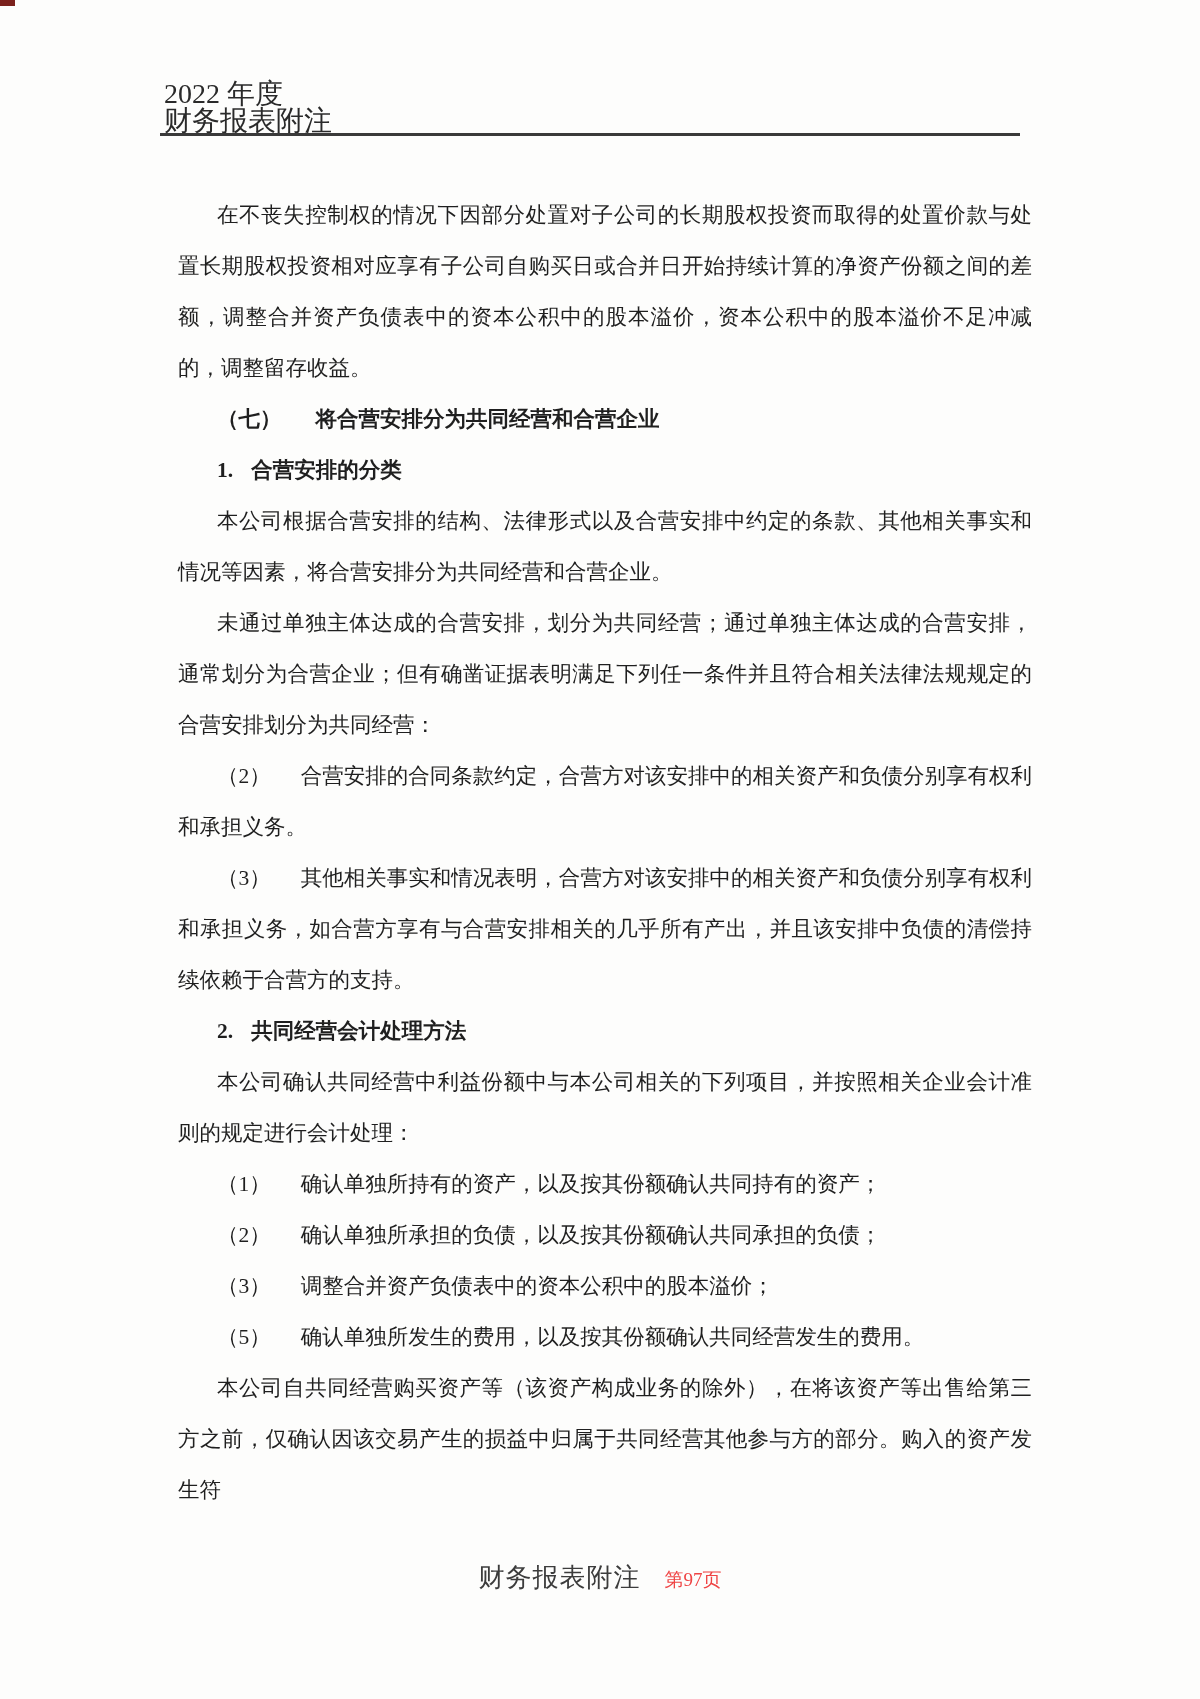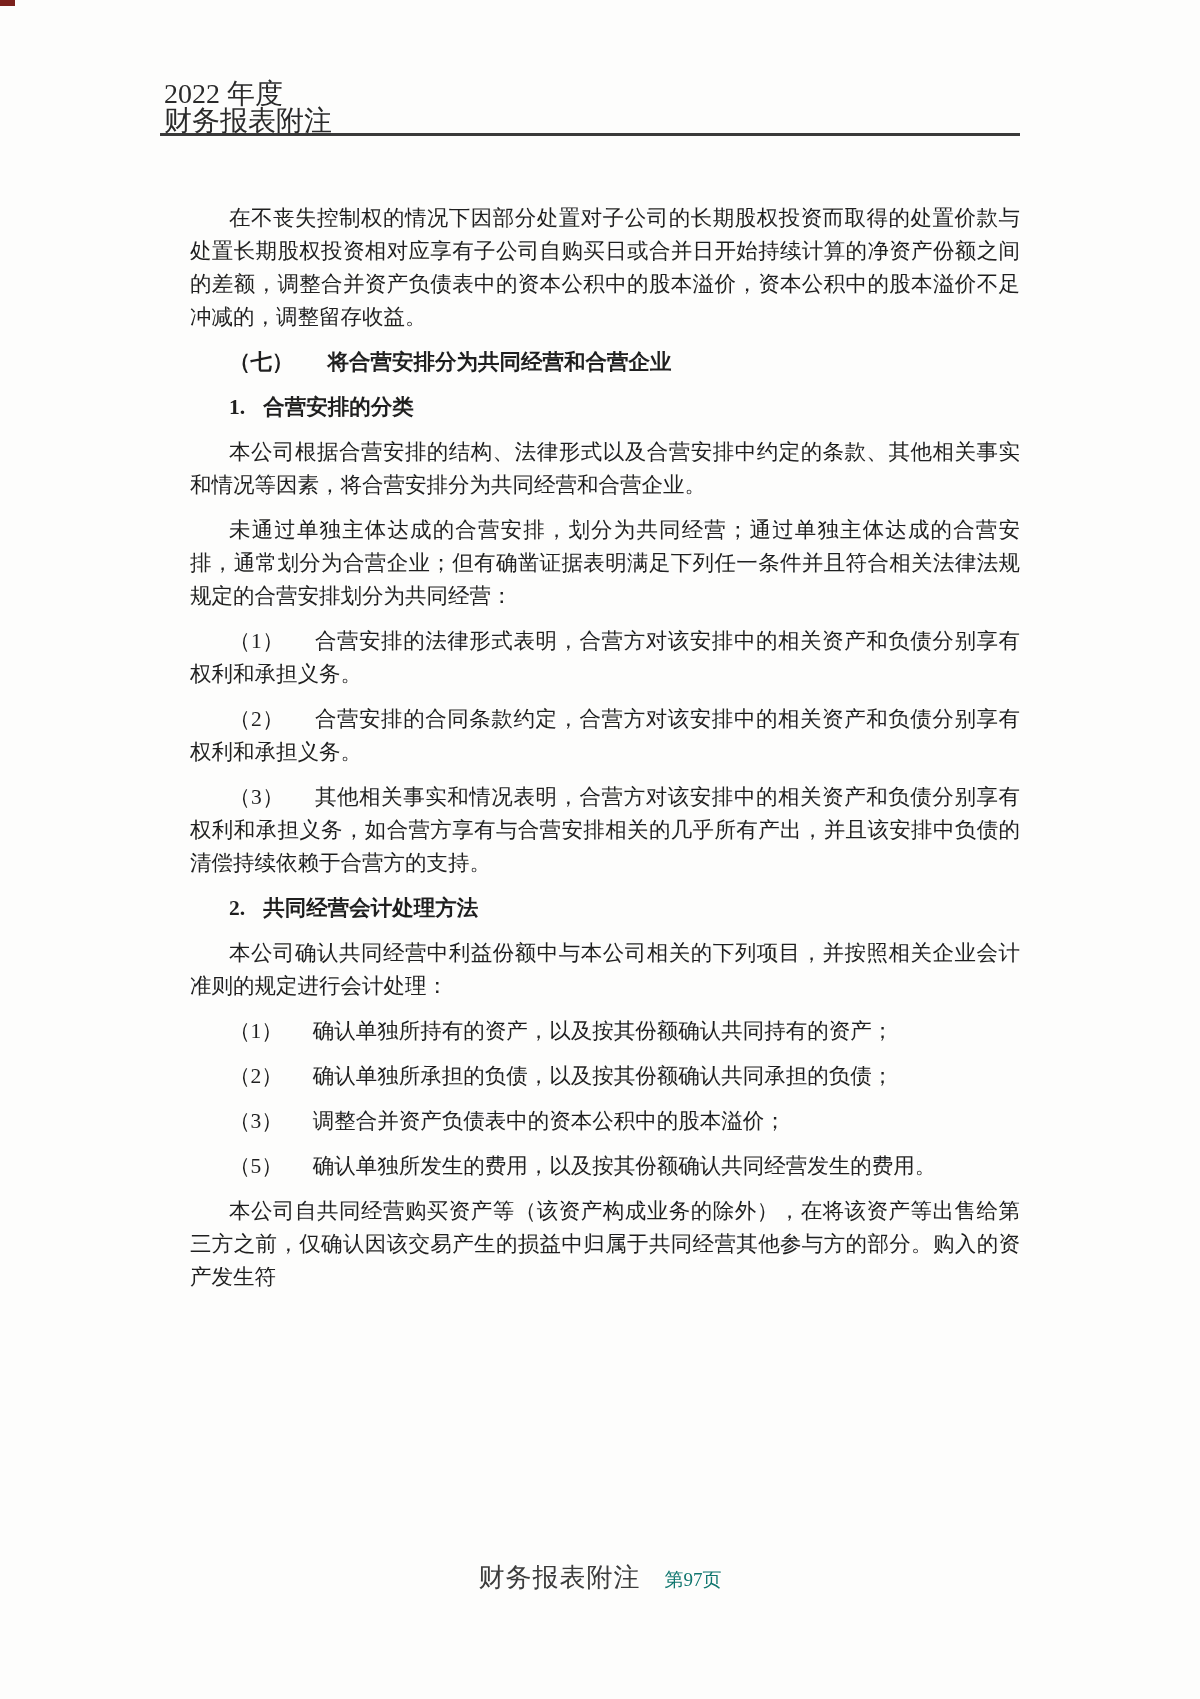--- a/index.html
+++ b/index.html
@@ -33,21 +33,21 @@
     height: 0;
     border-top: 3px solid #3a3a3a;
   }
   .doc-body {
     position: absolute;
     left: 178px; top: 190px;
     width: 854px;
     font-size: 21.5px;
     text-align: justify;
   }
-  .doc-body p { margin: 12px; line-height: 33px; text-indent: 39px; }
+  .doc-body p { margin: 0; line-height: 51px; text-indent: 39px; }
   .heading-7 {
     margin: 24px 0 0 0;
     line-height: 43px;
     text-indent: 37px;
     font-weight: 700;
   }
   .sub-heading {
     margin: 0;
     line-height: 43px;
     text-indent: 44px;
@@ -59,21 +59,21 @@
   .gap-md { display: inline-block; width: 30px; }
   .gap-sm { display: inline-block; width: 18px; }
   .page-footer {
     position: absolute;
     left: 0; top: 1560px;
     width: 1200px;
     text-align: center;
     white-space: nowrap;
   }
   .footer-title { font-size: 26px; color: #3c3c3c; letter-spacing: 1px; }
-  .footer-page { font-size: 19px; color: #0f766e; margin-left: 24px; }
+  .footer-page { font-size: 19px; color: #ef4444; margin-left: 24px; }
 </style>
 </head>
 <body>
 
 <div class="page">
 
   <div class="corner-mark"></div>
 
   <div class="page-header">
     <div>2022 年度</div>
@@ -87,21 +87,20 @@
     <p>在不丧失控制权的情况下因部分处置对子公司的长期股权投资而取得的处置价款与处置长期股权投资相对应享有子公司自购买日或合并日开始持续计算的净资产份额之间的差额，调整合并资产负债表中的资本公积中的股本溢价，资本公积中的股本溢价不足冲减的，调整留存收益。</p>
 
     <p class="heading-7"><span>（七）</span><span class="gap-lg"></span><span>将合营安排分为共同经营和合营企业</span></p>
 
     <p class="sub-heading"><span>1.</span><span class="gap-sm"></span><span>合营安排的分类</span></p>
 
     <p>本公司根据合营安排的结构、法律形式以及合营安排中约定的条款、其他相关事实和情况等因素，将合营安排分为共同经营和合营企业。</p>
 
     <p>未通过单独主体达成的合营安排，划分为共同经营；通过单独主体达成的合营安排，通常划分为合营企业；但有确凿证据表明满足下列任一条件并且符合相关法律法规规定的合营安排划分为共同经营：</p>
 
-    <p class="list-item-1"><span>（1）</span><span class="gap-md"></span><span>合营安排的法律形式表明，合营方对该安排中的相关资产和负债分别享有权利和承担义务。</span></p>
 
     <p class="list-item-1"><span>（2）</span><span class="gap-md"></span><span>合营安排的合同条款约定，合营方对该安排中的相关资产和负债分别享有权利和承担义务。</span></p>
 
     <p class="list-item-1"><span>（3）</span><span class="gap-md"></span><span>其他相关事实和情况表明，合营方对该安排中的相关资产和负债分别享有权利和承担义务，如合营方享有与合营安排相关的几乎所有产出，并且该安排中负债的清偿持续依赖于合营方的支持。</span></p>
 
     <p class="sub-heading"><span>2.</span><span class="gap-sm"></span><span>共同经营会计处理方法</span></p>
 
     <p>本公司确认共同经营中利益份额中与本公司相关的下列项目，并按照相关企业会计准则的规定进行会计处理：</p>
 
     <p class="list-item-2"><span>（1）</span><span class="gap-md"></span><span>确认单独所持有的资产，以及按其份额确认共同持有的资产；</span></p>

